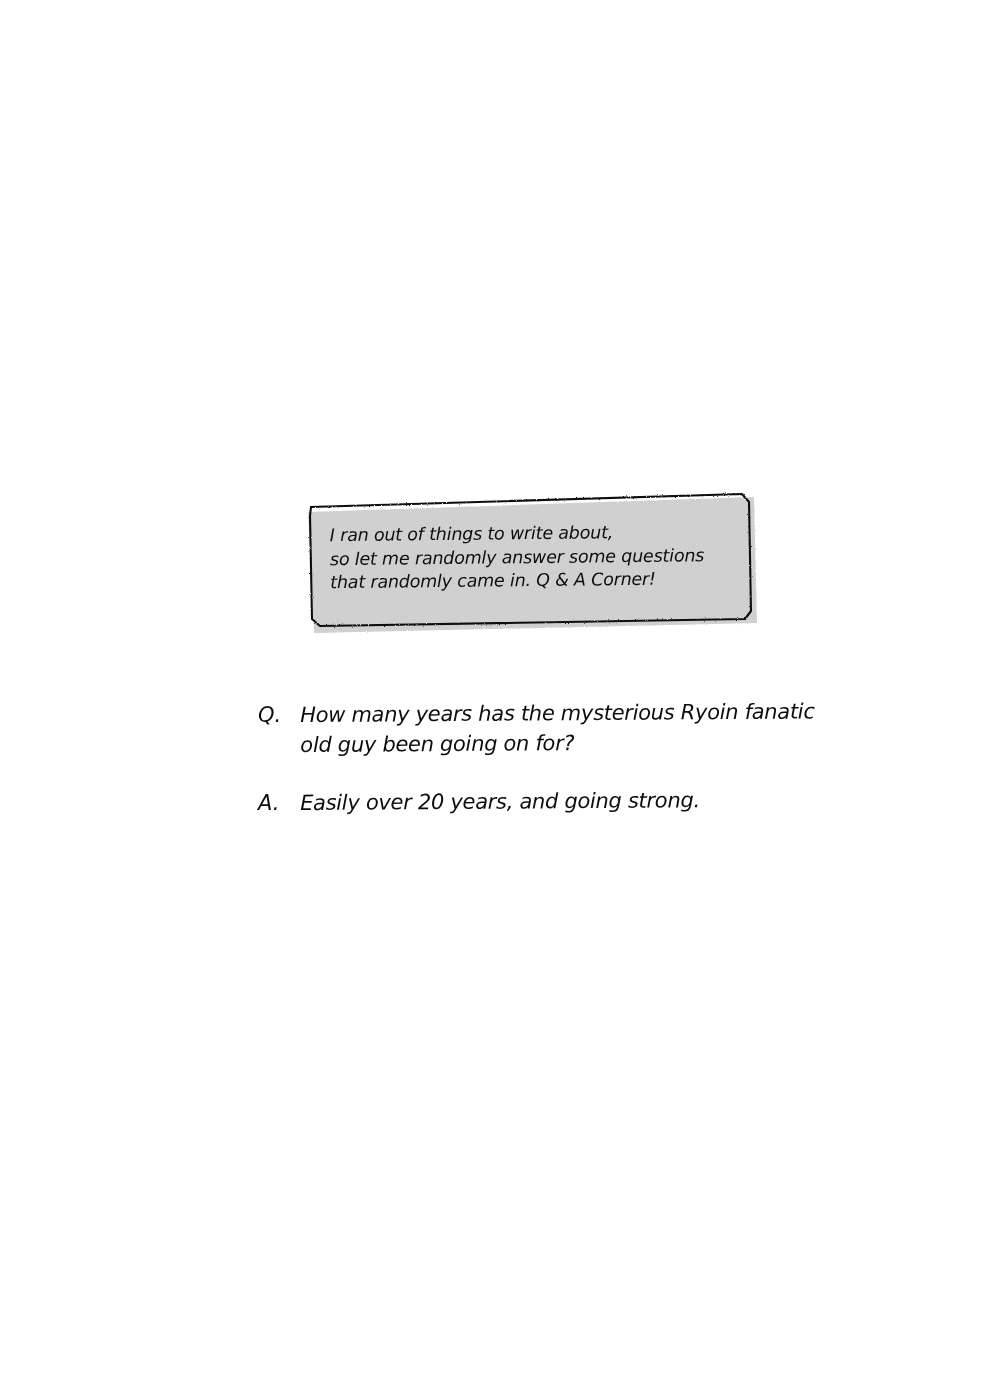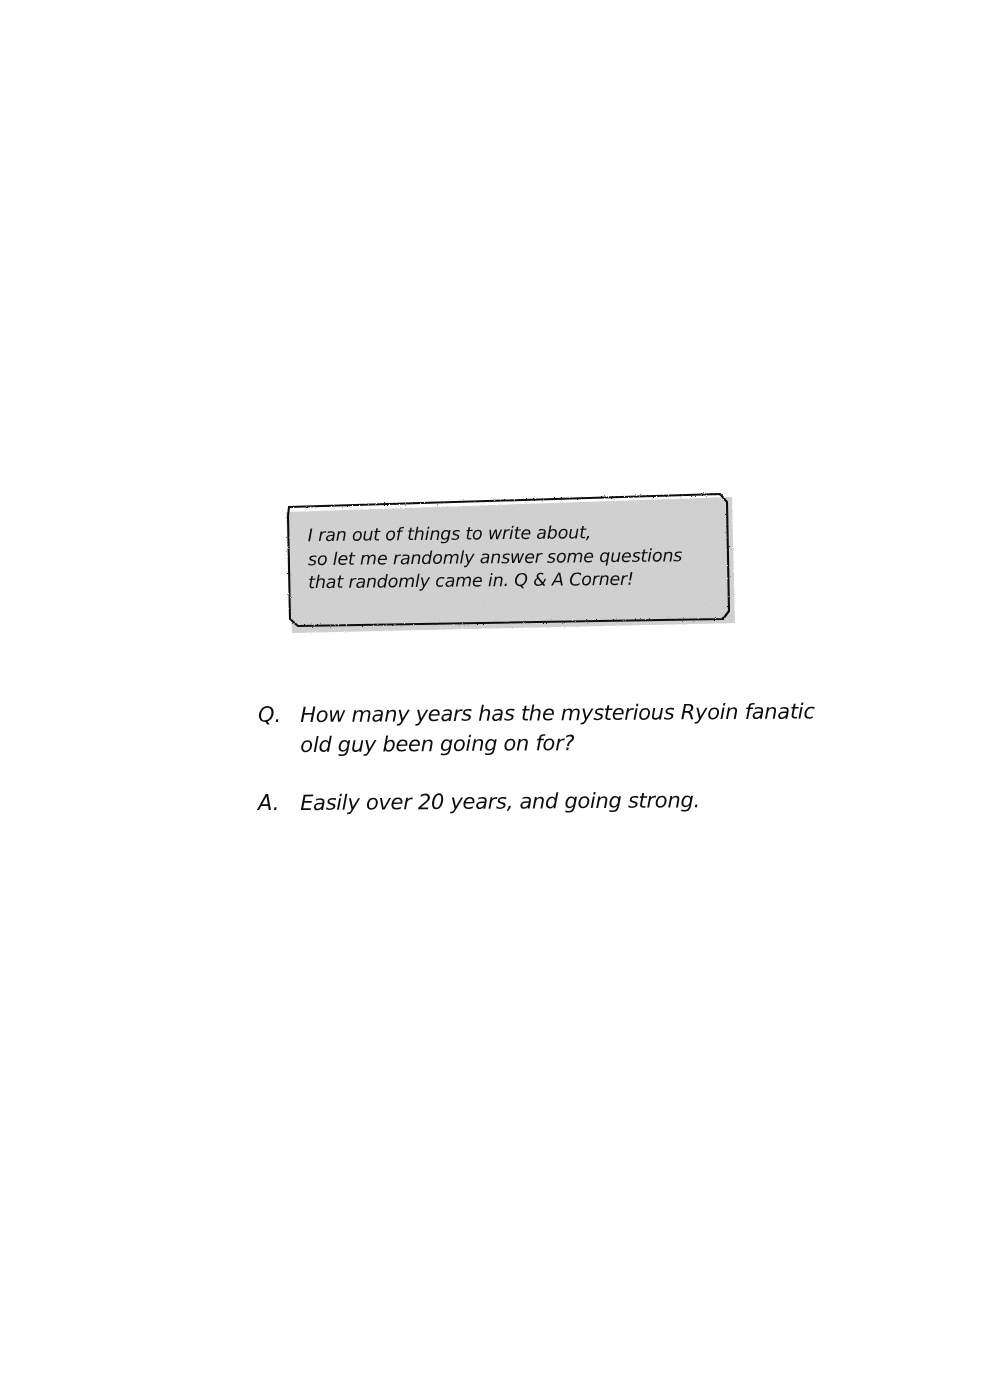--- a/index.html
+++ b/index.html
@@ -12,21 +12,21 @@
     height: 1400px;
     position: relative;
     overflow: hidden;
     font-family: "DejaVu Sans", sans-serif;
     color: #111111;
   }
 
   
   #note-box {
     position: absolute;
-    left: 280px;
+    left: 302px;
     top: 492px;
     width: 460px;
     height: 150px;
   }
   #note-box svg {
     position: absolute;
     left: 0;
     top: 0;
     width: 460px;
     height: 150px;

